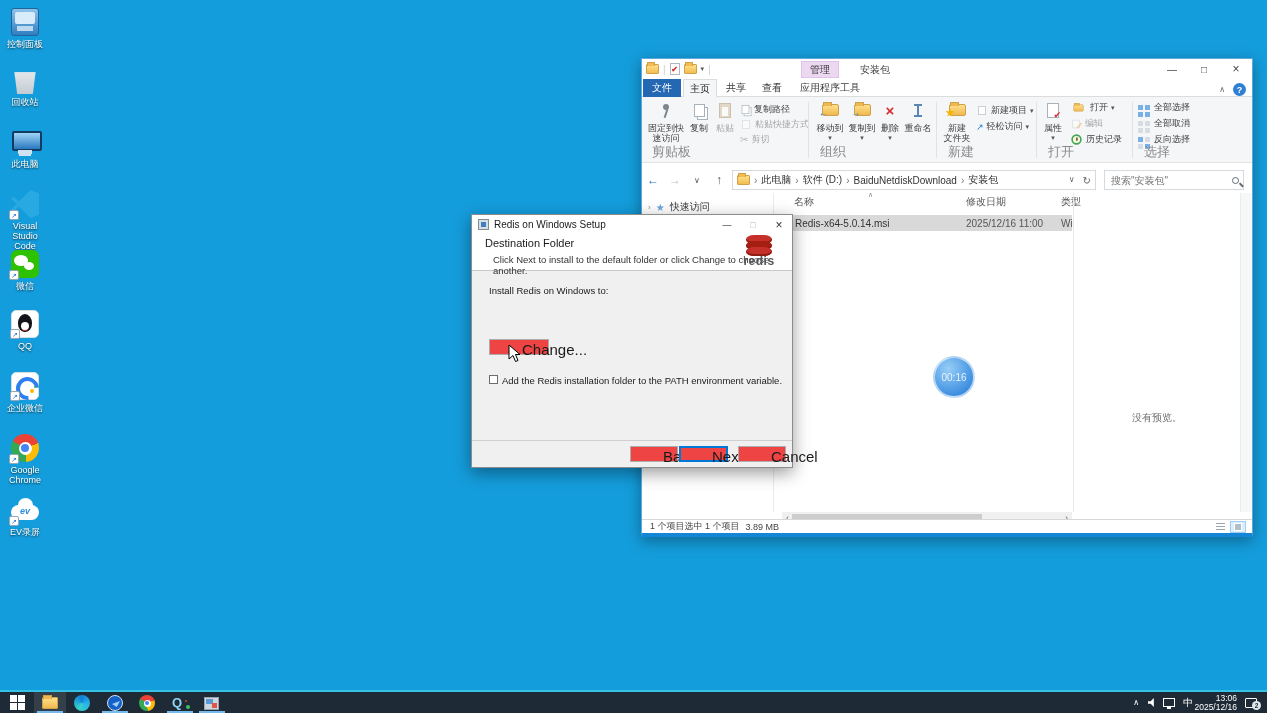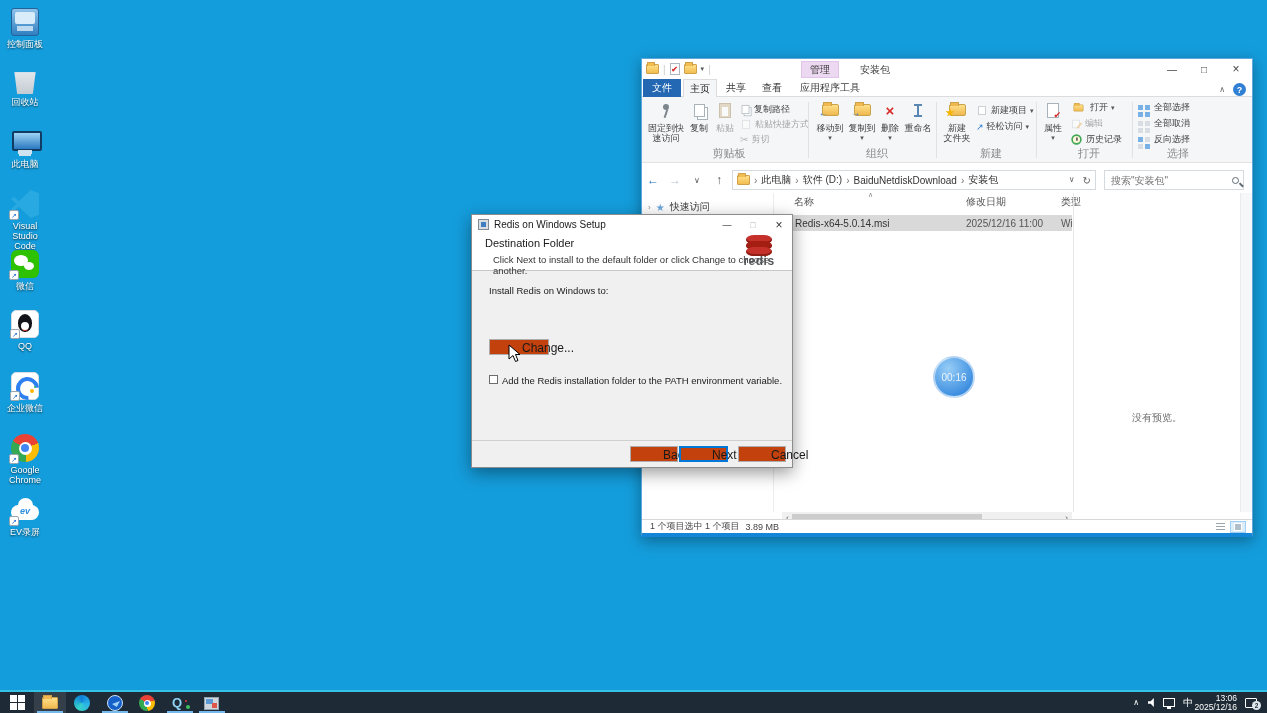--- a/index.html
+++ b/index.html
@@ -53,21 +53,21 @@
       font-size:10px;color:#3a3a3a;text-align:center;line-height:15px;}
   .ex-title-text{position:absolute;left:218px;top:4px;font-size:10px;color:#444;}
   .winbtns{position:absolute;right:0;top:0;display:flex;height:20px;}
   .winbtn{width:32px;height:20px;display:flex;align-items:center;justify-content:center;font-size:10px;color:#444;}
   .ex-tabs{position:absolute;left:0;top:20px;right:0;height:18px;background:#fff;border-bottom:1px solid #dcdcdc;font-size:10px;}
   .tab{position:absolute;top:0;height:18px;line-height:18px;text-align:center;color:#3b3b3b;}
   .tab-file{left:1px;width:38px;background:#2468b4;color:#fff;}
   .tab-sel{background:#f5f6f7;border:1px solid #dcdcdc;border-bottom:none;color:#1a1a1a;}
   .ex-ribbon{position:absolute;left:0;top:38px;right:0;height:66px;background:#f5f6f7;border-bottom:1px solid #e3e3e3;}
   .rgroup{position:absolute;top:0;bottom:0;}
-  .rglabel{position:absolute;bottom:1px;left:8px;right:0;text-align:center;font-size:11px;color:#8a8a8a;}
+  .rglabel{position:absolute;bottom:1px;left:8px;right:0;text-align:left;font-size:13px;color:#8a8a8a;}
   .rsep{position:absolute;top:5px;bottom:4px;width:1px;background:#e2e2e2;}
   .rb-big{position:absolute;top:2px;width:40px;height:48px;display:flex;flex-direction:column;align-items:center;font-size:9px;color:#3f3f3f;text-align:center;line-height:10px;}
   .rb-ico{height:22px;display:flex;align-items:center;justify-content:center;margin-bottom:2px;}
   .rb-sm{position:absolute;height:15px;display:flex;align-items:center;gap:3px;font-size:9px;color:#3f3f3f;white-space:nowrap;}
   .dim{opacity:.45;}
   .i-folder{width:17px;height:12px;background:linear-gradient(#ffe08a,#f0b84f);border:1px solid #caa24a;border-radius:2px;position:relative;}
   .i-folder::before{content:"";position:absolute;left:0;top:-3px;width:7px;height:3px;background:#f0b84f;border:1px solid #caa24a;border-bottom:none;}
   .i-folder .ov{position:absolute;left:-4px;bottom:-3px;font-size:10px;font-weight:bold;color:#2e7cd6;background:transparent;line-height:1;}
   .i-sheet{width:12px;height:15px;background:#fff;border:1px solid #a8b2ba;position:relative;}
   .i-sheet .ov{position:absolute;right:-3px;bottom:-3px;font-size:9px;line-height:1;}
@@ -134,21 +134,21 @@
   .dlg-btn{width:26px;height:19px;display:flex;align-items:center;justify-content:center;font-size:9px;color:#333;}
   .dlg-head{position:absolute;left:0;top:19px;right:0;height:37px;background:#fff;border-bottom:1px solid #c8c8c8;}
   .dlg-h1{position:absolute;left:13px;top:3px;font-size:11px;font-weight:normal;color:#1a1a1a;}
   .dlg-desc{position:absolute;left:21px;top:20px;font-size:9.5px;color:#333;}
   .rlogo{position:absolute;right:10px;top:1px;width:46px;text-align:center;}
   .rcube{width:26px;height:9px;margin:0 auto;background:#c6302b;border-radius:45%/70%;box-shadow:inset 0 -2px 0 #8d1f15;}
   .rcube+.rcube{margin-top:-3px;}
   .rlogo-txt{font-size:12px;font-weight:bold;color:#55585b;line-height:11px;letter-spacing:.5px;}
   .dlg-lbl{position:absolute;font-size:9.5px;color:#1a1a1a;}
   .dlg-input{position:absolute;left:17px;top:104px;width:278px;height:15px;border:1px solid #7a7a7a;background:#fff;font-size:9.5px;color:#1a1a1a;padding:0 3px;font-family:"Liberation Sans",sans-serif;}
-  .btn{position:absolute;background:#c2410c;border:1px solid #adadad;font-size:12px;color:#1a1a1a;text-align:center;padding-left:32px;}
+  .btn{position:absolute;background:#ef4444;border:1px solid #adadad;font-size:15px;color:#1a1a1a;text-align:center;padding-left:32px;}
   .btn-def{border:1px solid #0078d7;box-shadow:inset 0 0 0 1px #0078d7;}
   .chk{position:absolute;left:17px;top:160px;width:9px;height:9px;background:#fff;border:1px solid #6d6d6d;}
   .dlg-foot-sep{position:absolute;left:0;right:0;top:225px;height:1px;background:#cfcfcf;}
   .cursor{left:508px;top:344px;z-index:70;}
 
   
   .rec{left:933px;top:356px;width:42px;height:42px;border-radius:50%;z-index:60;
      background:radial-gradient(circle at 35% 28%,#96cdf6,#3c8de0 75%);
      border:2px solid rgba(255,255,255,.6);box-shadow:0 0 8px rgba(255,255,255,.7);
      display:flex;align-items:center;justify-content:center;color:#eaf4fd;font-size:10px;}

